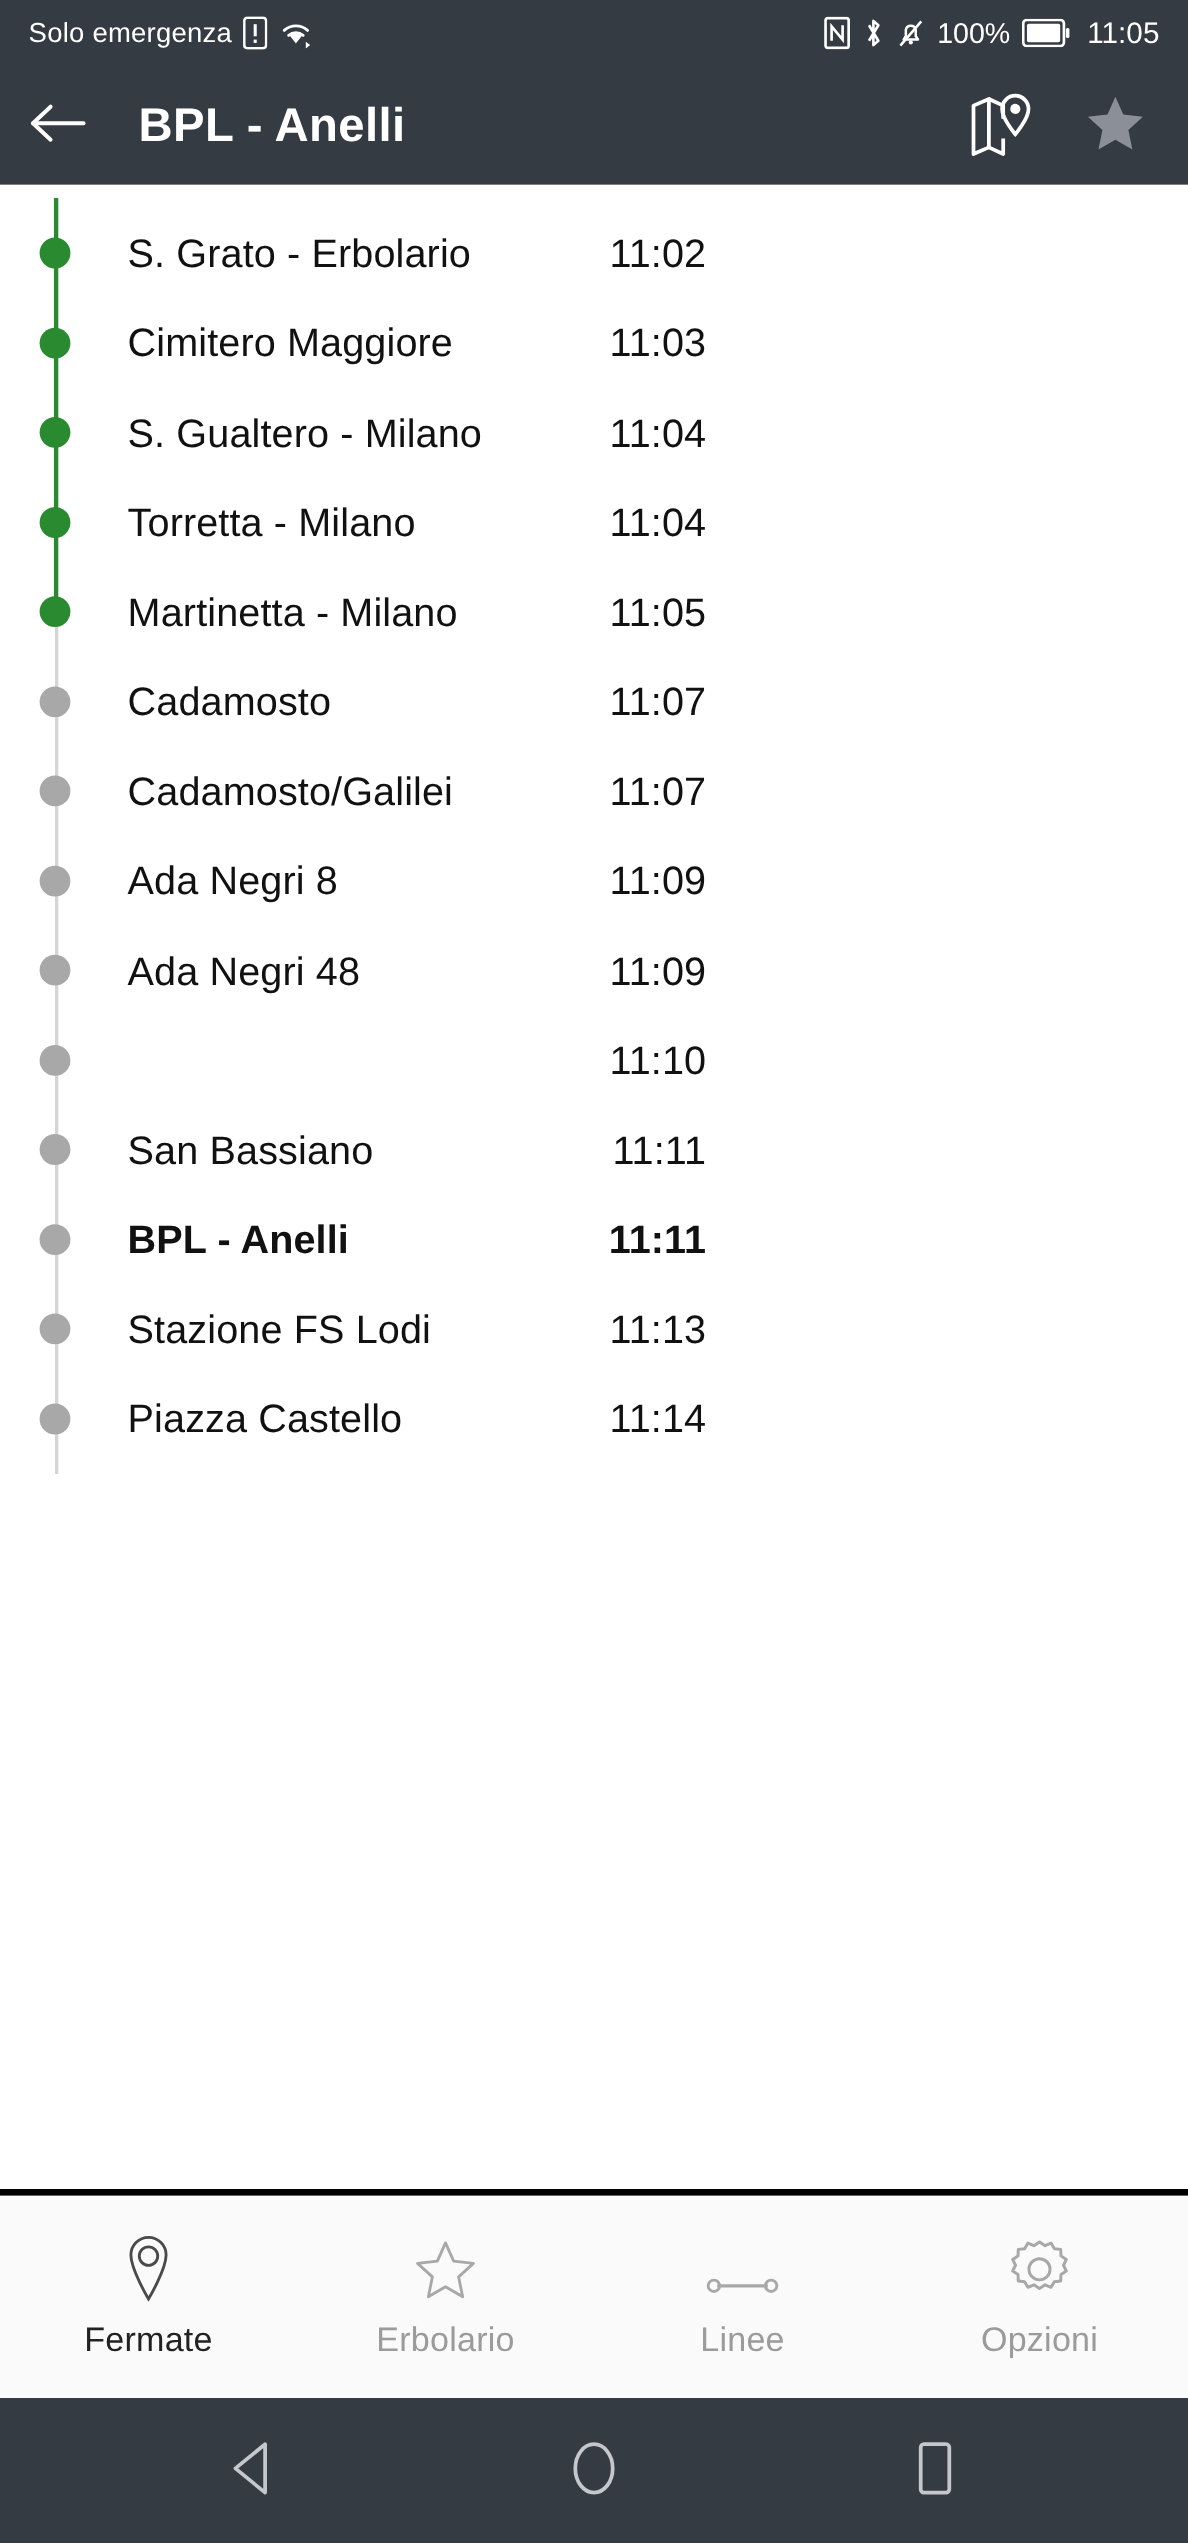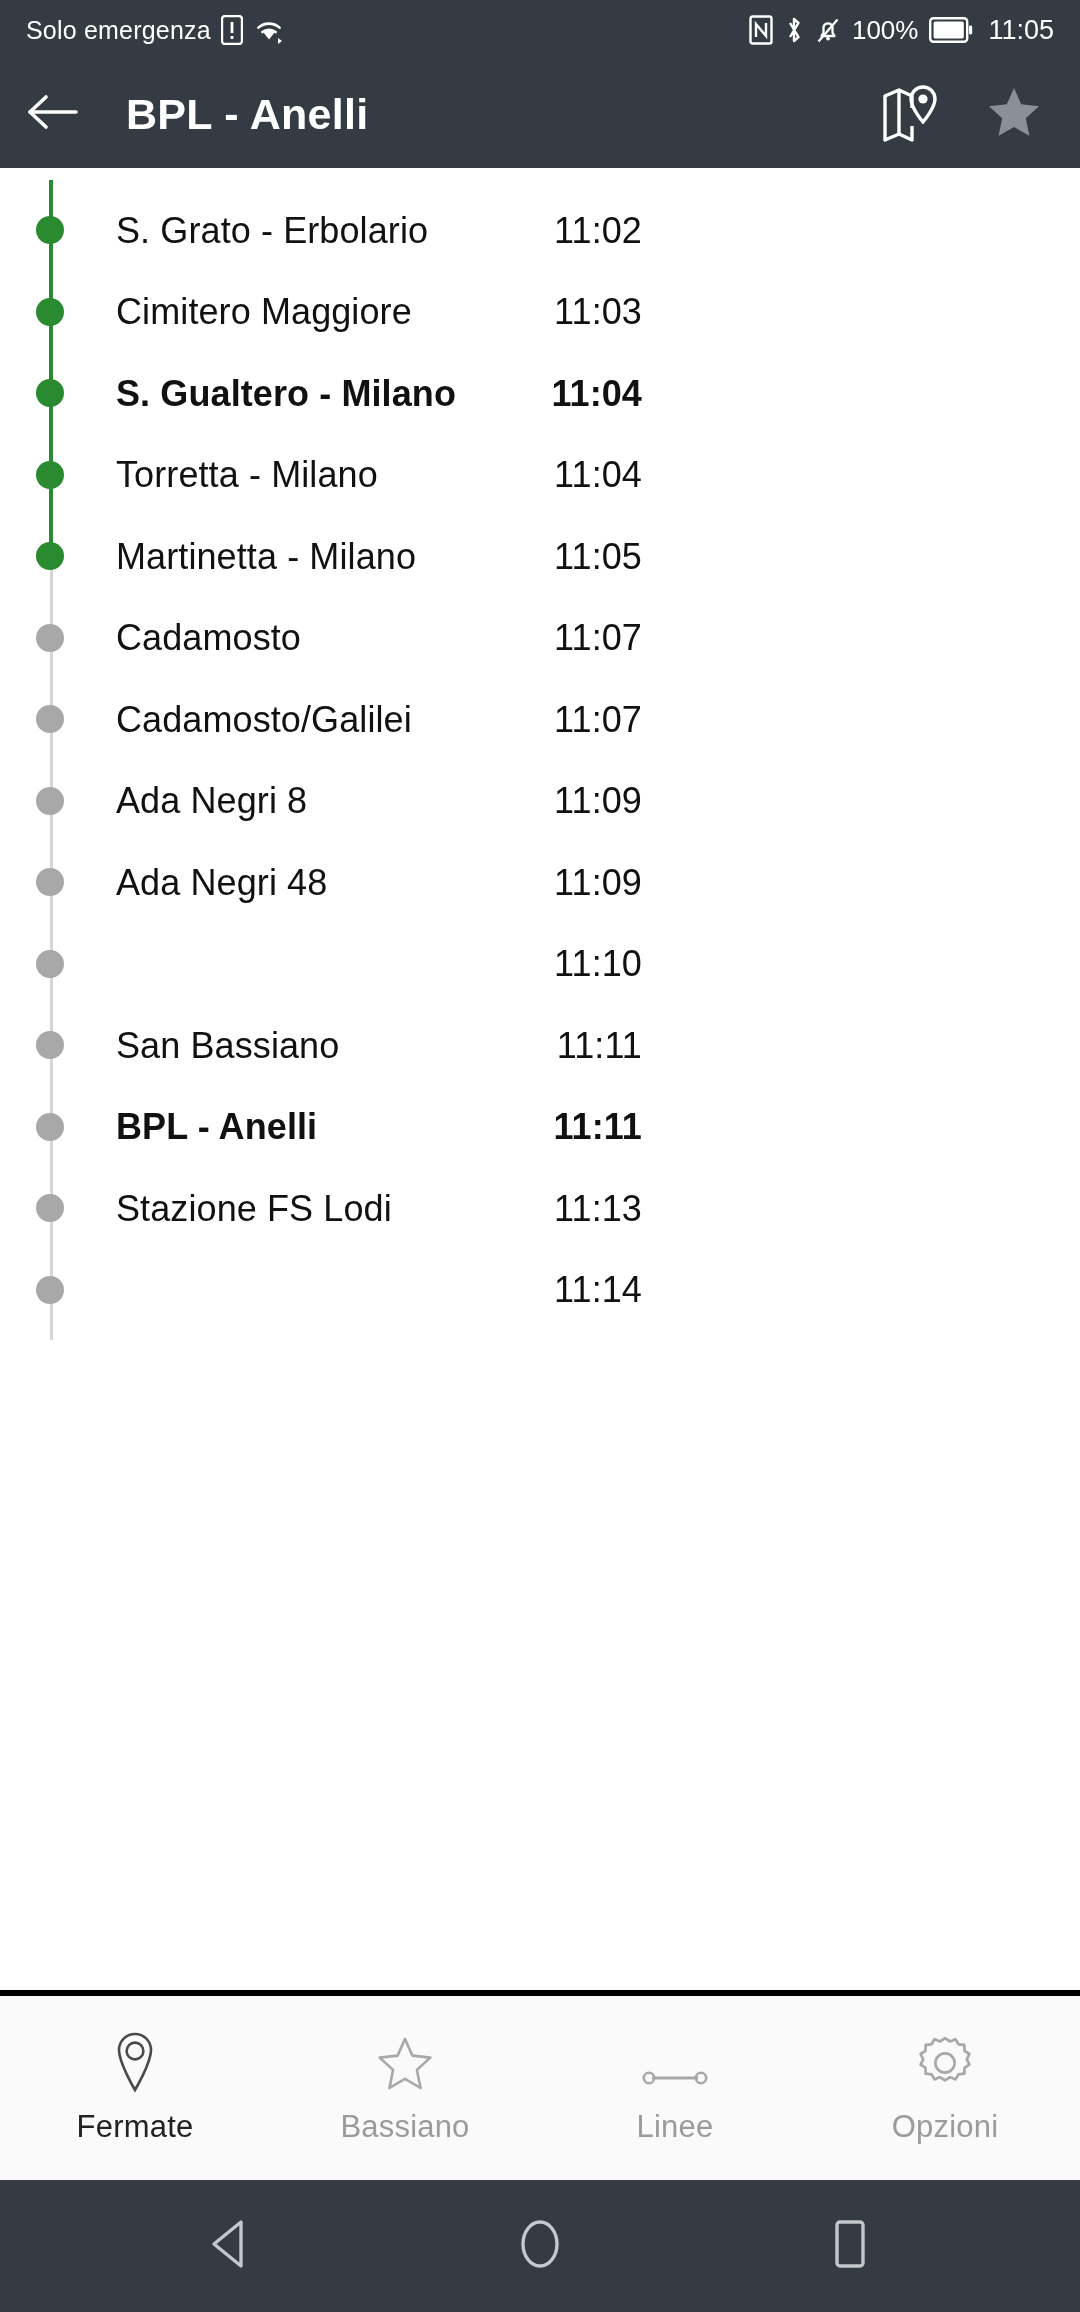--- a/index.html
+++ b/index.html
@@ -204,21 +204,21 @@
         <div class="row" style="top: 22px;">
           <div class="dot green" style="top: 26px;"></div>
           <div class="stop-name">S. Grato - Erbolario</div>
           <div class="stop-time">11:02</div>
         </div>
         <div class="row" style="top: 103.5px;">
           <div class="dot green" style="top: 26px;"></div>
           <div class="stop-name">Cimitero Maggiore</div>
           <div class="stop-time">11:03</div>
         </div>
-        <div class="row" style="top: 185px; font-weight: bold;">
+        <div class="row" style="top: 185px;">
           <div class="dot green" style="top: 26px;"></div>
           <div class="stop-name">S. Gualtero - Milano</div>
           <div class="stop-time">11:04</div>
         </div>
         <div class="row" style="top: 266.5px;">
           <div class="dot green" style="top: 26px;"></div>
           <div class="stop-name">Torretta - Milano</div>
           <div class="stop-time">11:04</div>
         </div>
         <div class="row" style="top: 348px;">
@@ -260,20 +260,21 @@
           <div class="stop-name">BPL - Anelli</div>
           <div class="stop-time">11:11</div>
         </div>
         <div class="row" style="top: 1000px;">
           <div class="dot grey" style="top: 26px;"></div>
           <div class="stop-name">Stazione FS Lodi</div>
           <div class="stop-time">11:13</div>
         </div>
         <div class="row" style="top: 1081.5px;">
           <div class="dot grey" style="top: 26px;"></div>
+          <div class="stop-name">Piazza Castello</div>
           <div class="stop-time">11:14</div>
         </div>
       </div>
   </div>
 
   <div class="bottom-nav">
 
     <div class="nav-item active">
       <span class="nav-icon">
         <svg width="50" height="62" viewBox="0 0 50 62">
@@ -283,21 +284,21 @@
       </span>
       <span class="nav-label">Fermate</span>
     </div>
 
     <div class="nav-item">
       <span class="nav-icon">
         <svg width="58" height="58" viewBox="0 0 58 58">
           <path d="M29 4 L36.4 20.6 L54.4 22.6 L40.9 34.9 L44.6 53 L29 43.8 L13.4 53 L17.1 34.9 L3.6 22.6 L21.6 20.6 Z" fill="none" stroke="#a8a8a8" stroke-width="2.6" stroke-linejoin="round"></path>
         </svg>
       </span>
-      <span class="nav-label">Bassiano</span>
+      <span class="nav-label">Erbolario</span>
     </div>
 
     <div class="nav-item">
       <span class="nav-icon">
         <svg width="70" height="30" viewBox="0 0 70 30">
           <line x1="12" y1="15" x2="58" y2="15" stroke="#a8a8a8" stroke-width="3"></line>
           <circle cx="9" cy="15" r="5.2" fill="none" stroke="#a8a8a8" stroke-width="2.6"></circle>
           <circle cx="61" cy="15" r="5.2" fill="none" stroke="#a8a8a8" stroke-width="2.6"></circle>
         </svg>
       </span>

